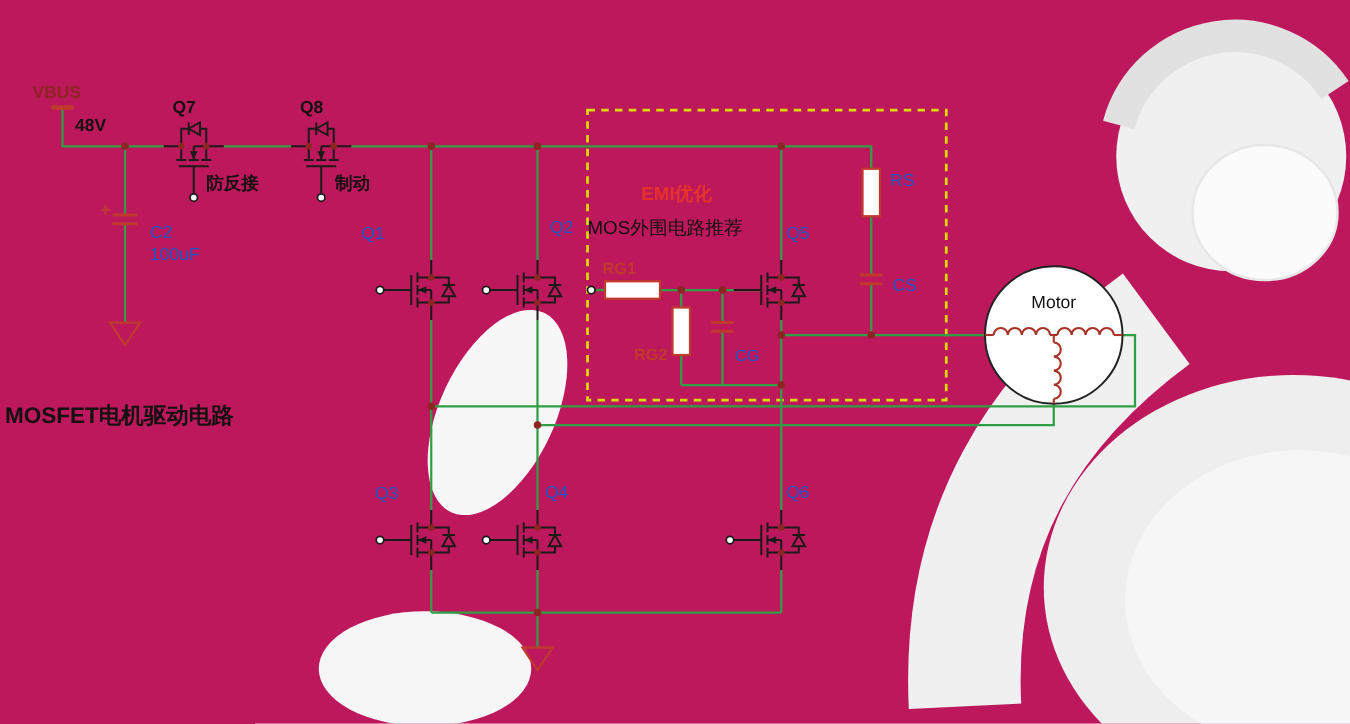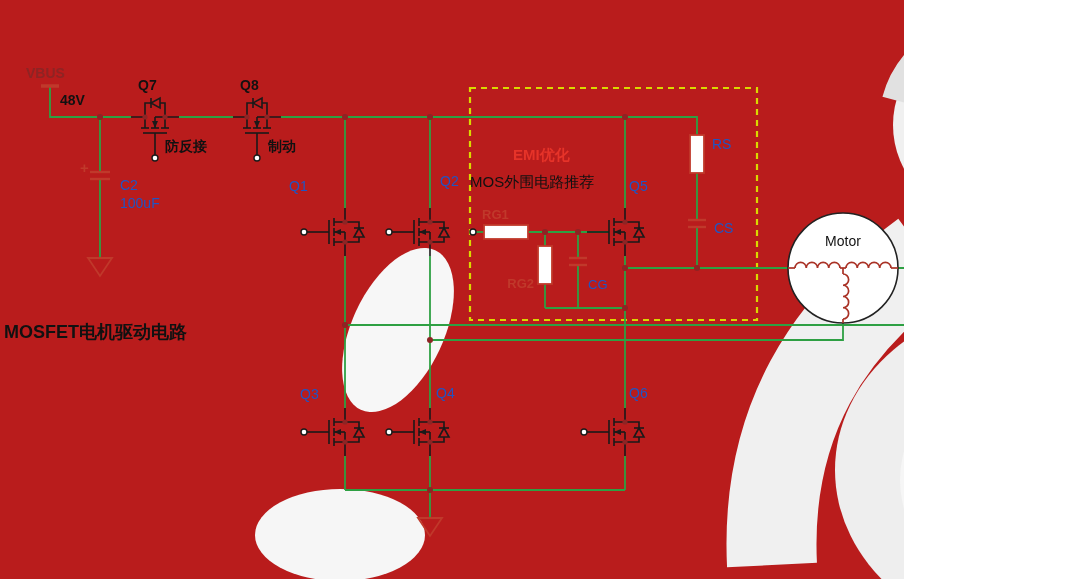--- a/index.html
+++ b/index.html
@@ -1,16 +1,16 @@
 <!DOCTYPE html>
 <html><head>
 <meta charset="utf-8">
 <style>
   html,body{margin:0;padding:0;background:#ffffff;}
-  .stage{position:relative;width:904px;height:579px;background:#b91c1c;overflow:hidden;
+  .stage{position:relative;width:1080px;height:579px;background:#be185d;overflow:hidden;
          font-family:"Liberation Sans", sans-serif;}
   svg text{font-family:"Liberation Sans", sans-serif;}
 </style>
 </head>
 <body>
 
 <div class="stage">
 <svg width="1080" height="579" viewBox="0 0 1080 579">
 
   <defs>

